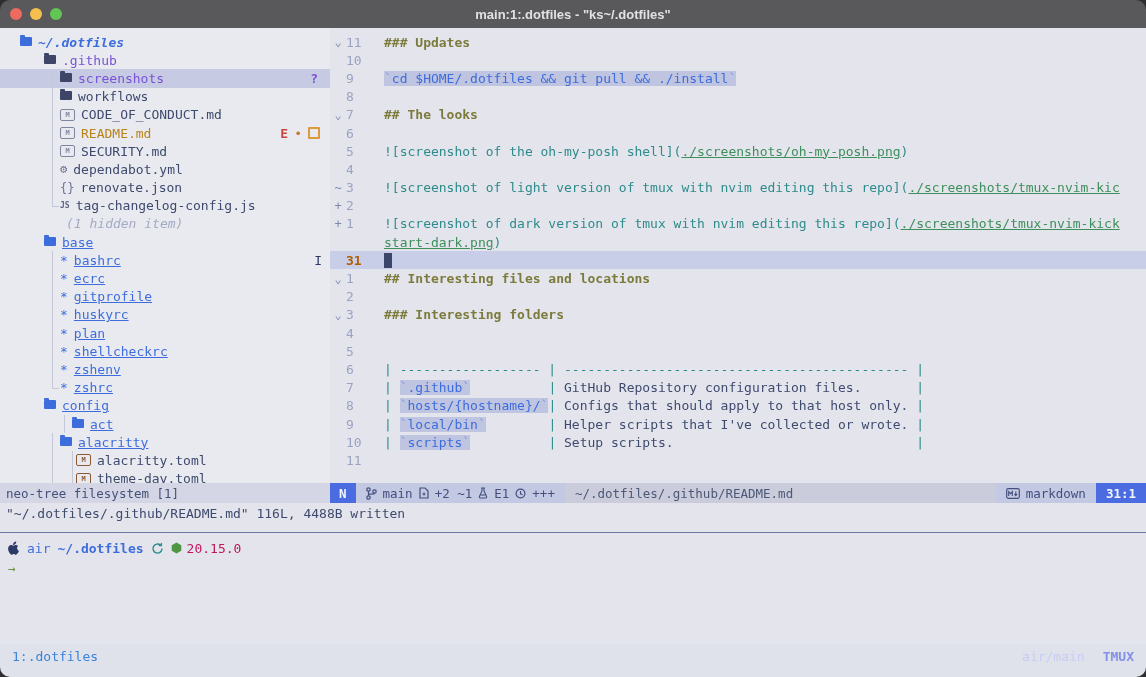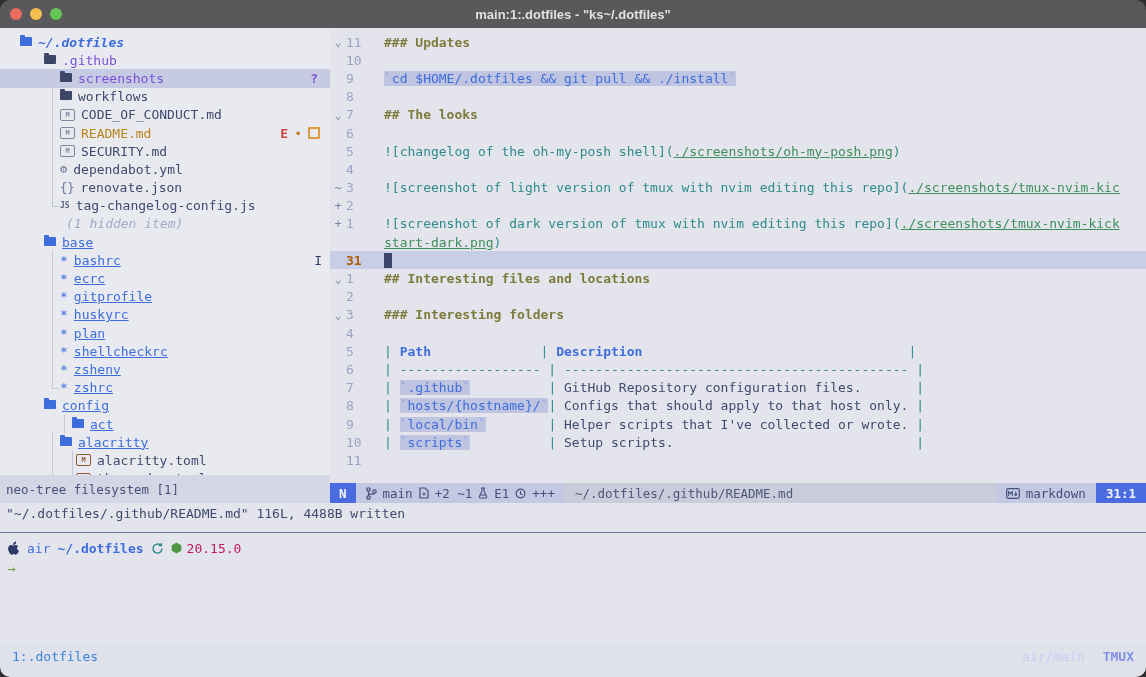--- a/index.html
+++ b/index.html
@@ -34,21 +34,21 @@
   .i-box.toml{color:#8a5a35;}
   .i-glyph{color:#6b7394;font-size:12px;flex:0 0 auto;}
   .i-star{color:#3d6ddd;font-size:13px;flex:0 0 auto;}
   .i-js{font-size:8px;font-weight:bold;color:#5d6585;flex:0 0 auto;}
   .t-spacer{flex:1;}
   .badge-q{color:#7a52d8;font-weight:bold;margin-right:12px;}
   .badge-e{color:#cc4440;font-weight:bold;margin-right:6px;}
   .badge-dot{color:#c77b28;margin-right:6px;}
   .badge-sq{width:8px;height:8px;border:2px solid #dd9a3d;border-radius:1px;margin-right:10px;flex:0 0 auto;}
   .badge-i{color:#2c3a66;margin-right:8px;}
-  .sidebar-status{height:28px;background:#d4d6e5;color:#46517a;display:flex;align-items:center;
+  .sidebar-status{height:20px;background:#d4d6e5;color:#46517a;display:flex;align-items:center;
                   padding-left:6px;font-size:12.5px;flex:0 0 auto;}
   
   .edwrap{flex:1;display:flex;flex-direction:column;background:#e4e5ec;min-width:0;}
   .lines{flex:1;padding-top:5px;overflow:hidden;}
   .line{height:18.2px;display:flex;align-items:center;white-space:pre;}
   .line.cur{background:#c9cee8;}
   .sign{width:16px;text-align:center;color:#7d88aa;font-size:12px;flex:0 0 auto;}
   .num{width:28px;text-align:left;color:#9ba3c2;flex:0 0 auto;}
   .num.curnum{color:#b05f00;font-weight:bold;}
   .ltext{margin-left:10px;}
@@ -134,32 +134,32 @@
     </div>
 
     <div class="edwrap">
       <div class="lines" id="lines">
           <div class="line"><span class="sign">⌄</span><span class="num">11</span><span class="ltext"><span class="sg-h">### Updates</span></span></div>
           <div class="line"><span class="sign"></span><span class="num">10</span><span class="ltext"></span></div>
           <div class="line"><span class="sign"></span><span class="num">9</span><span class="ltext"><span class="sg-tick">`</span><span class="sg-code">cd $HOME/.dotfiles &amp;&amp; git pull &amp;&amp; ./install</span><span class="sg-tick">`</span></span></div>
           <div class="line"><span class="sign"></span><span class="num">8</span><span class="ltext"></span></div>
           <div class="line"><span class="sign">⌄</span><span class="num">7</span><span class="ltext"><span class="sg-h">## The looks</span></span></div>
           <div class="line"><span class="sign"></span><span class="num">6</span><span class="ltext"></span></div>
-          <div class="line"><span class="sign"></span><span class="num">5</span><span class="ltext"><span class="sg-md">![changelog of the oh-my-posh shell](</span><span class="sg-url">./screenshots/oh-my-posh.png</span><span class="sg-md">)</span></span></div>
+          <div class="line"><span class="sign"></span><span class="num">5</span><span class="ltext"><span class="sg-md">![screenshot of the oh-my-posh shell](</span><span class="sg-url">./screenshots/oh-my-posh.png</span><span class="sg-md">)</span></span></div>
           <div class="line"><span class="sign"></span><span class="num">4</span><span class="ltext"></span></div>
           <div class="line"><span class="sign">~</span><span class="num">3</span><span class="ltext"><span class="sg-md">![screenshot of light version of tmux with nvim editing this repo](</span><span class="sg-url">./screenshots/tmux-nvim-kic</span></span></div>
           <div class="line"><span class="sign">+</span><span class="num">2</span><span class="ltext"></span></div>
           <div class="line"><span class="sign">+</span><span class="num">1</span><span class="ltext"><span class="sg-md">![screenshot of dark version of tmux with nvim editing this repo](</span><span class="sg-url">./screenshots/tmux-nvim-kick</span></span></div>
           <div class="line"><span class="sign"></span><span class="num"></span><span class="ltext"><span class="sg-url">start-dark.png</span><span class="sg-md">)</span></span></div>
           <div class="line cur"><span class="sign"></span><span class="num curnum">31</span><span class="ltext"><span class="cursor"></span></span></div>
           <div class="line"><span class="sign">⌄</span><span class="num">1</span><span class="ltext"><span class="sg-h">## Interesting files and locations</span></span></div>
           <div class="line"><span class="sign"></span><span class="num">2</span><span class="ltext"></span></div>
           <div class="line"><span class="sign">⌄</span><span class="num">3</span><span class="ltext"><span class="sg-h">### Interesting folders</span></span></div>
           <div class="line"><span class="sign"></span><span class="num">4</span><span class="ltext"></span></div>
-          <div class="line"><span class="sign"></span><span class="num">5</span><span class="ltext"><span class="sg-pipe">| </span><span class="sg-hdr">Path</span><span class="sg-txt">              </span><span class="sg-pipe">| </span><span class="sg-hdr">Description</span><span class="sg-txt">                                 </span><span class="sg-pipe"> |</span></span></div>
+          <div class="line"><span class="sign"></span><span class="num">5</span></div>
           <div class="line"><span class="sign"></span><span class="num">6</span><span class="ltext"><span class="sg-pipe">| ------------------ | -------------------------------------------- |</span></span></div>
           <div class="line"><span class="sign"></span><span class="num">7</span><span class="ltext"><span class="sg-pipe">| </span><span class="sg-tick">`</span><span class="sg-code">.github</span><span class="sg-tick">`</span><span class="sg-txt">          </span><span class="sg-pipe">| </span><span class="sg-txt">GitHub Repository configuration files.</span><span class="sg-txt">      </span><span class="sg-pipe"> |</span></span></div>
           <div class="line"><span class="sign"></span><span class="num">8</span><span class="ltext"><span class="sg-pipe">| </span><span class="sg-tick">`</span><span class="sg-code">hosts/{hostname}/</span><span class="sg-tick">`</span><span class="sg-pipe">| </span><span class="sg-txt">Configs that should apply to that host only.</span><span class="sg-pipe"> |</span></span></div>
           <div class="line"><span class="sign"></span><span class="num">9</span><span class="ltext"><span class="sg-pipe">| </span><span class="sg-tick">`</span><span class="sg-code">local/bin</span><span class="sg-tick">`</span><span class="sg-txt">        </span><span class="sg-pipe">| </span><span class="sg-txt">Helper scripts that I've collected or wrote.</span><span class="sg-pipe"> |</span></span></div>
           <div class="line"><span class="sign"></span><span class="num">10</span><span class="ltext"><span class="sg-pipe">| </span><span class="sg-tick">`</span><span class="sg-code">scripts</span><span class="sg-tick">`</span><span class="sg-txt">          </span><span class="sg-pipe">| </span><span class="sg-txt">Setup scripts.</span><span class="sg-txt">                              </span><span class="sg-pipe"> |</span></span></div>
           <div class="line"><span class="sign"></span><span class="num">11</span><span class="ltext"></span></div>
         </div>
       <div class="ed-status">
         <div class="seg-mode">N</div>
         <div class="seg-git">

